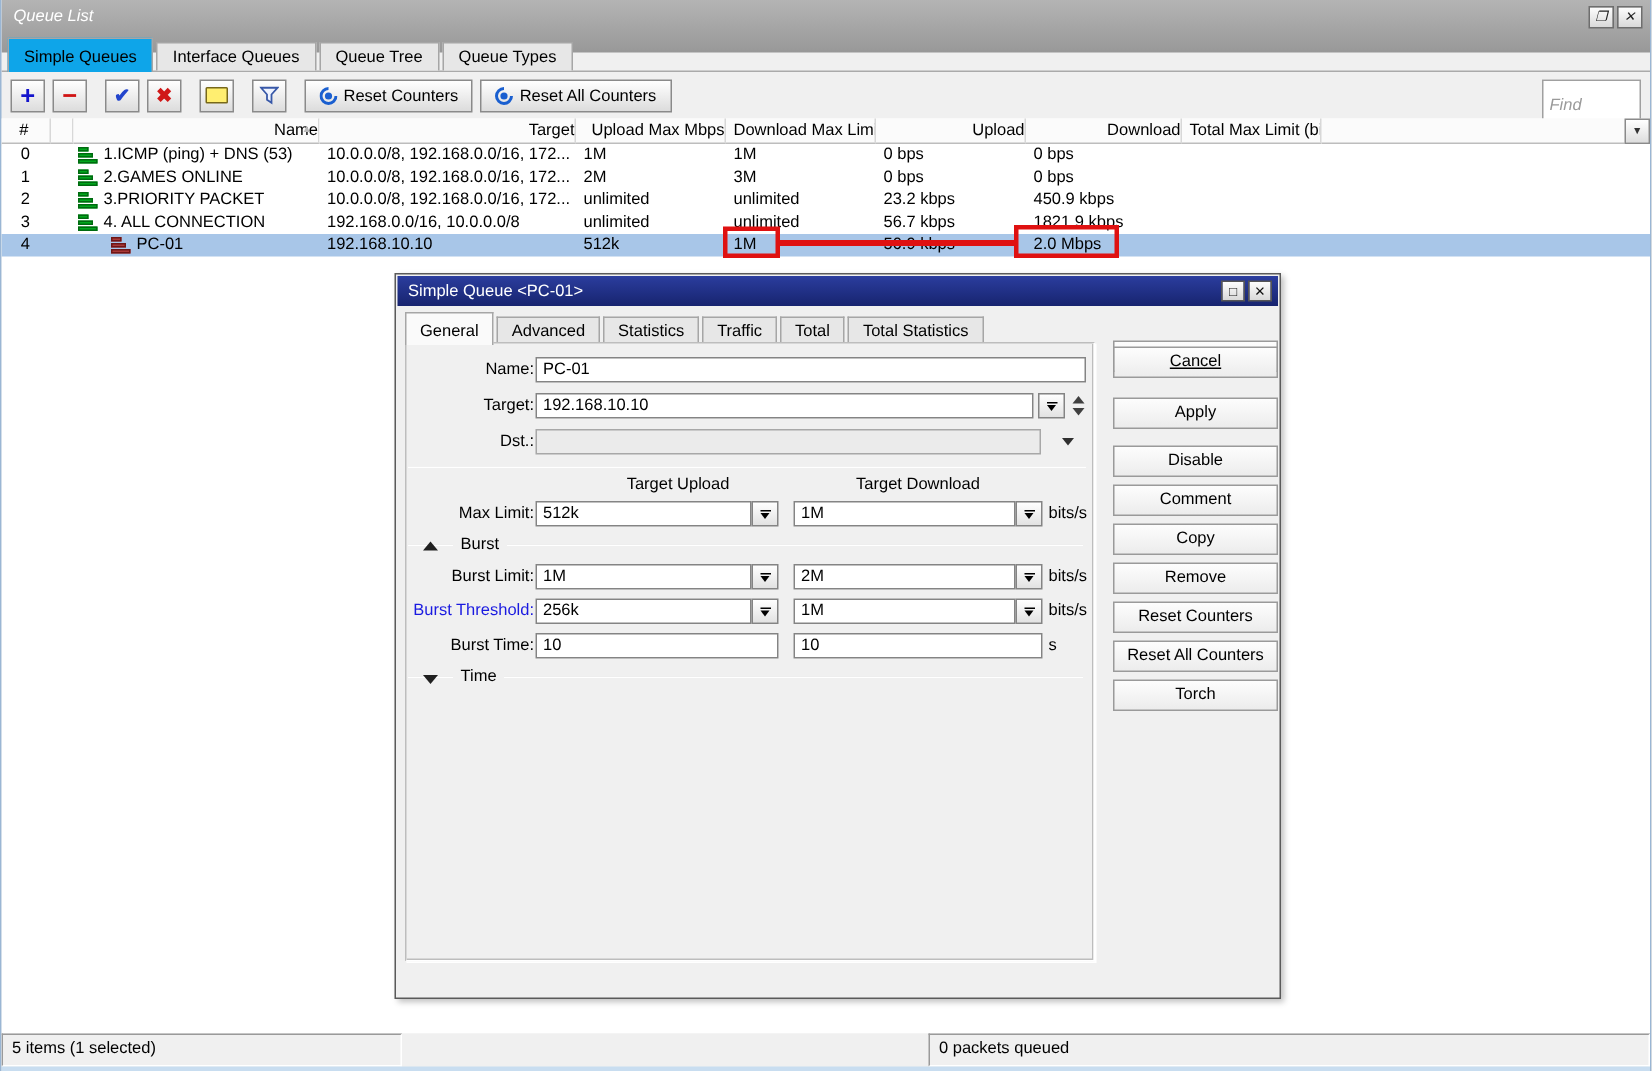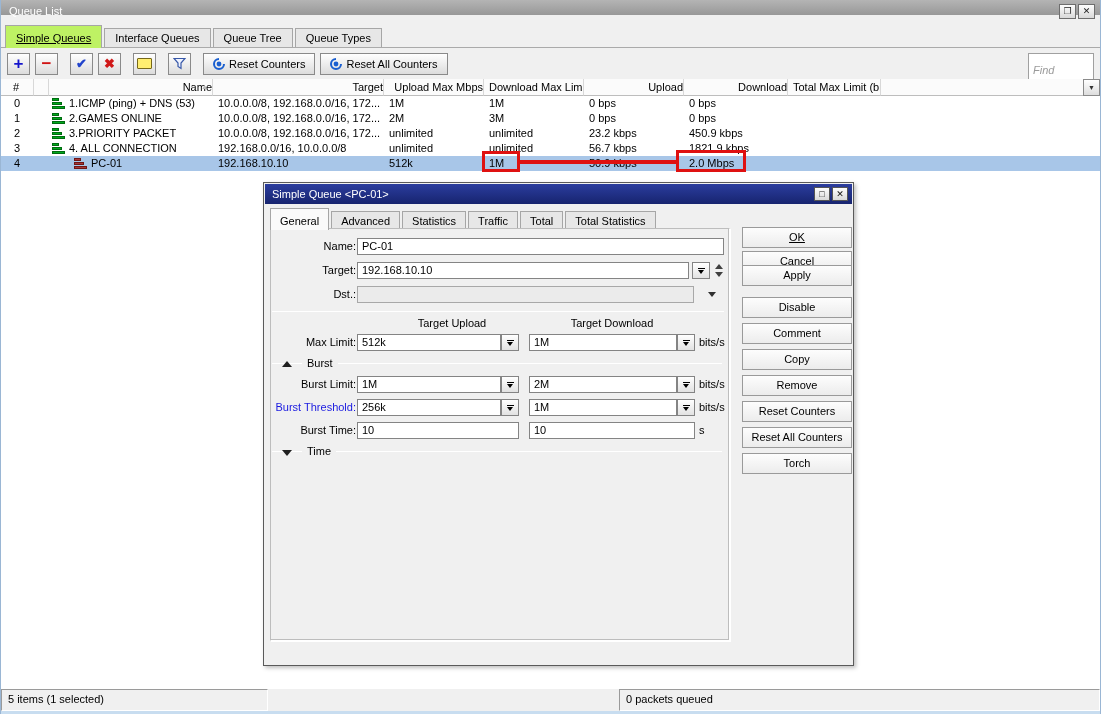--- a/index.html
+++ b/index.html
@@ -2,33 +2,33 @@
 <html><head>
 <meta charset="utf-8">
 <style>
   * { margin:0; padding:0; box-sizing:border-box; }
   html,body { background:#d6d6d6; }
   body { font-family:"Liberation Sans", sans-serif; font-size:11px; color:#000; }
   .win { position:relative; width:1101px; height:714px; background:#f0f0f0; overflow:hidden;
          border-left:1px solid #9ab6d4; border-right:1px solid #9ab6d4; }
 
   
-  .titlebar { position:absolute; left:0; top:0; width:100%; height:15px;
-    background:linear-gradient(#b4b4b4,#989898); color:#fff; }
+  .titlebar { position:absolute; left:0; top:0; width:100%; height:35px;
+    background:linear-gradient(#b4b4b4,#989898); color:#fff;font-style:italic; }
   .titlebar .ttext { position:absolute; left:8px; top:5px; }
   .winbtns { position:absolute; right:5px; top:4px; display:flex; gap:2px; }
   .wbtn { width:17px; height:15px; background:linear-gradient(#fdfdfd,#d9d9d9);
     border:1px solid #6e6e6e; color:#222; font-size:9px; line-height:13px; text-align:center; cursor:default; }
 
   
   .maintabs { position:absolute; left:0; top:24px; width:100%; height:24px;
     display:flex; align-items:flex-end; padding-left:4px; border-bottom:1px solid #aaa; }
   .tab { background:#e7e7e7; border:1px solid #a6a6a6; border-bottom:none; padding:3px 10px 3px 10px;
     margin-right:2px; height:19px; white-space:nowrap; }
-  .tab.active { background:#bef264; height:23px; padding-top:6px; margin-bottom:-1px;text-decoration:underline; }
+  .tab.active { background:#0ea5e9; height:23px; padding-top:6px; margin-bottom:-1px; }
 
   
   .toolbar { position:absolute; left:0; top:48px; width:100%; height:31px; display:flex;
     align-items:center; gap:5px; padding-left:6px; }
   .icobtn { width:23px; height:22px; background:linear-gradient(#ffffff,#dcdcdc); border:1px solid #8a8a8a;
     display:flex; align-items:center; justify-content:center; font-weight:bold; }
   .icobtn.plus  { color:#1414cc; font-size:17px; }
   .icobtn.minus { color:#d01414; font-size:17px; }
   .icobtn.check { color:#2244cc; font-size:13px; }
   .icobtn.cross { color:#d01818; font-size:13px; }
@@ -411,21 +411,21 @@
     <div class="finput" style="left:265px; top:239px; width:166px;">10</div>
     <span class="unit" style="left:435px; top:241px;">s</span>
 
     <div class="sect" style="top:263px;">
       <span class="ln"></span>
       <span class="tri-dn"></span>
       <span class="slabel">Time</span>
     </div>
 
     <div class="sidebtn" style="top:44px;text-decoration:underline;">OK</div>
-    <div class="sidebtn" style="top:68px;text-decoration:underline;">Cancel</div>
+    <div class="sidebtn" style="top:48px;text-decoration:underline;">Cancel</div>
     <div class="sidebtn" style="top:82px;">Apply</div>
     <div class="sidebtn" style="top:114px;">Disable</div>
     <div class="sidebtn" style="top:140px;">Comment</div>
     <div class="sidebtn" style="top:166px;">Copy</div>
     <div class="sidebtn" style="top:192px;">Remove</div>
     <div class="sidebtn" style="top:218px;">Reset Counters</div>
     <div class="sidebtn" style="top:244px;">Reset All Counters</div>
     <div class="sidebtn" style="top:270px;">Torch</div>
 
   </div>

